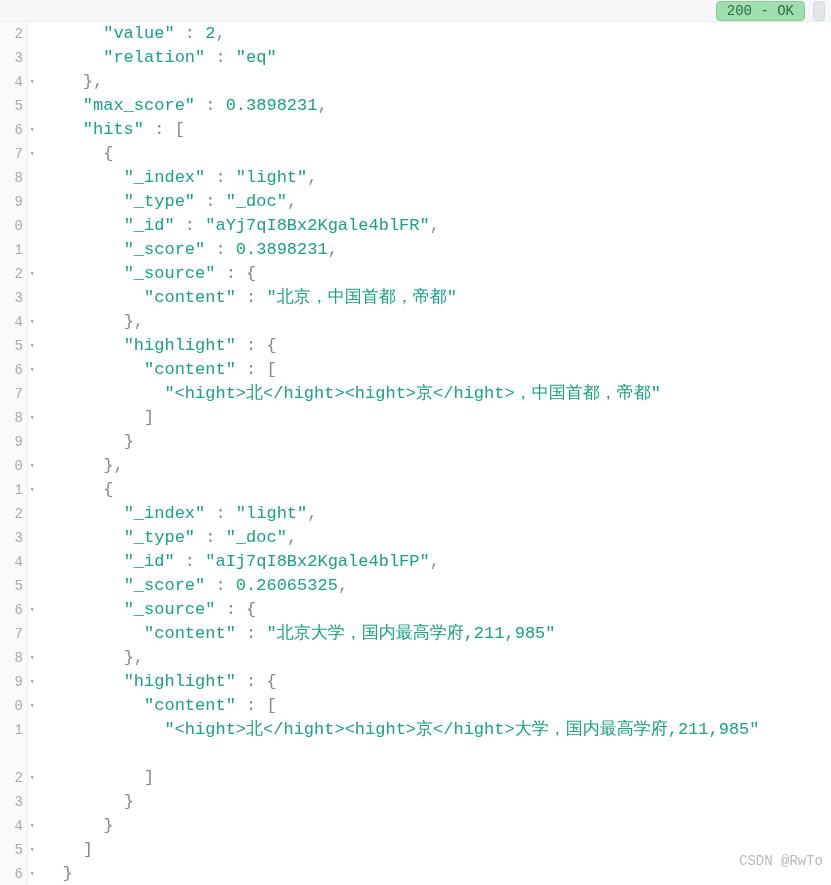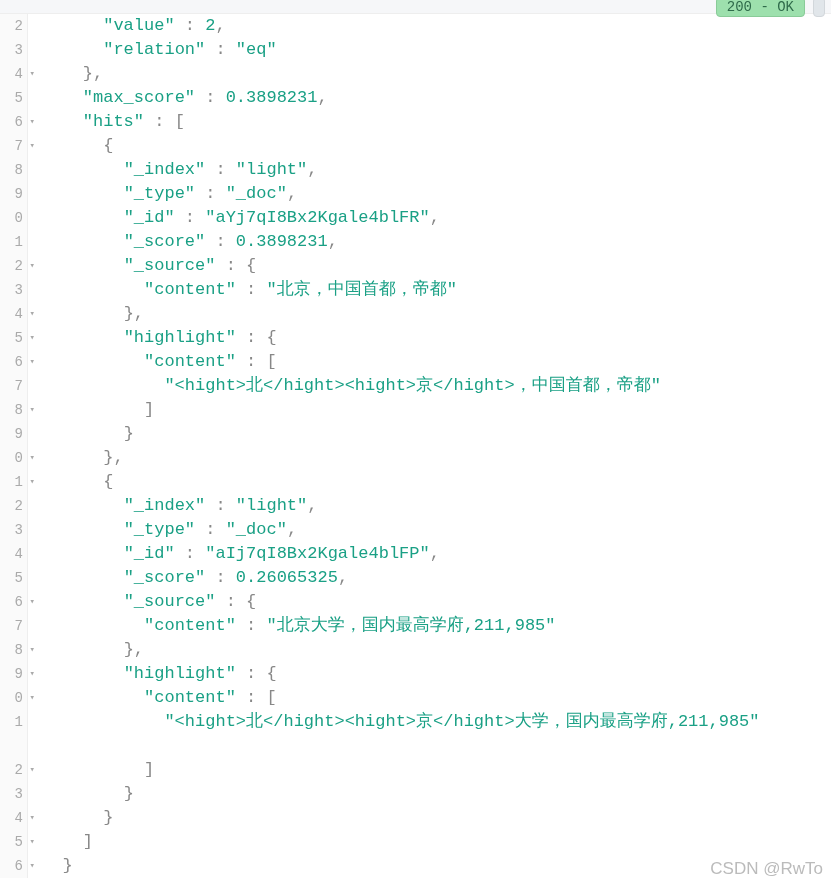--- a/index.html
+++ b/index.html
@@ -6,21 +6,21 @@
   body {
     margin: 0;
     font-family: Consolas, Monaco, "Courier New", monospace;
     font-size: 17px;
     line-height: 24px;
     background: #fff;
     color: #333;
     overflow: hidden;
   }
   .topbar {
-    height: 14px;
+    height: 22px;
     background: #f6f7f9;
     border-bottom: 1px solid #eee;
     display: flex;
     justify-content: flex-end;
     align-items: center;
     padding-right: 6px;
     gap: 8px;
   }
   .status-badge {
     background: #9de0ad;
@@ -80,25 +80,25 @@
     overflow: hidden;
   }
   .code-line.tall { height: 48px; line-height:24px; white-space: pre-wrap; }
   .key { color: #1aa085; }
   .str { color: #1aa085; }
   .num { color: #1aa085; }
   .plain { color: #888; }
   .brace { color: #888; }
   .watermark {
     position: fixed;
-    bottom: 4px;
+    bottom: 12px;
     right: 8px;
-    font-size: 17px;
+    font-size: 14px;
     color: #bbb;
-    font-family: Liberation Sans, sans-serif;
+    font-family: Liberation Mono, monospace;
   }
 </style>
 </head>
 <body>
 
 <div class="topbar">
   <span class="status-badge">200 - OK</span>
   <span class="other-btn"></span>
 </div>
 

